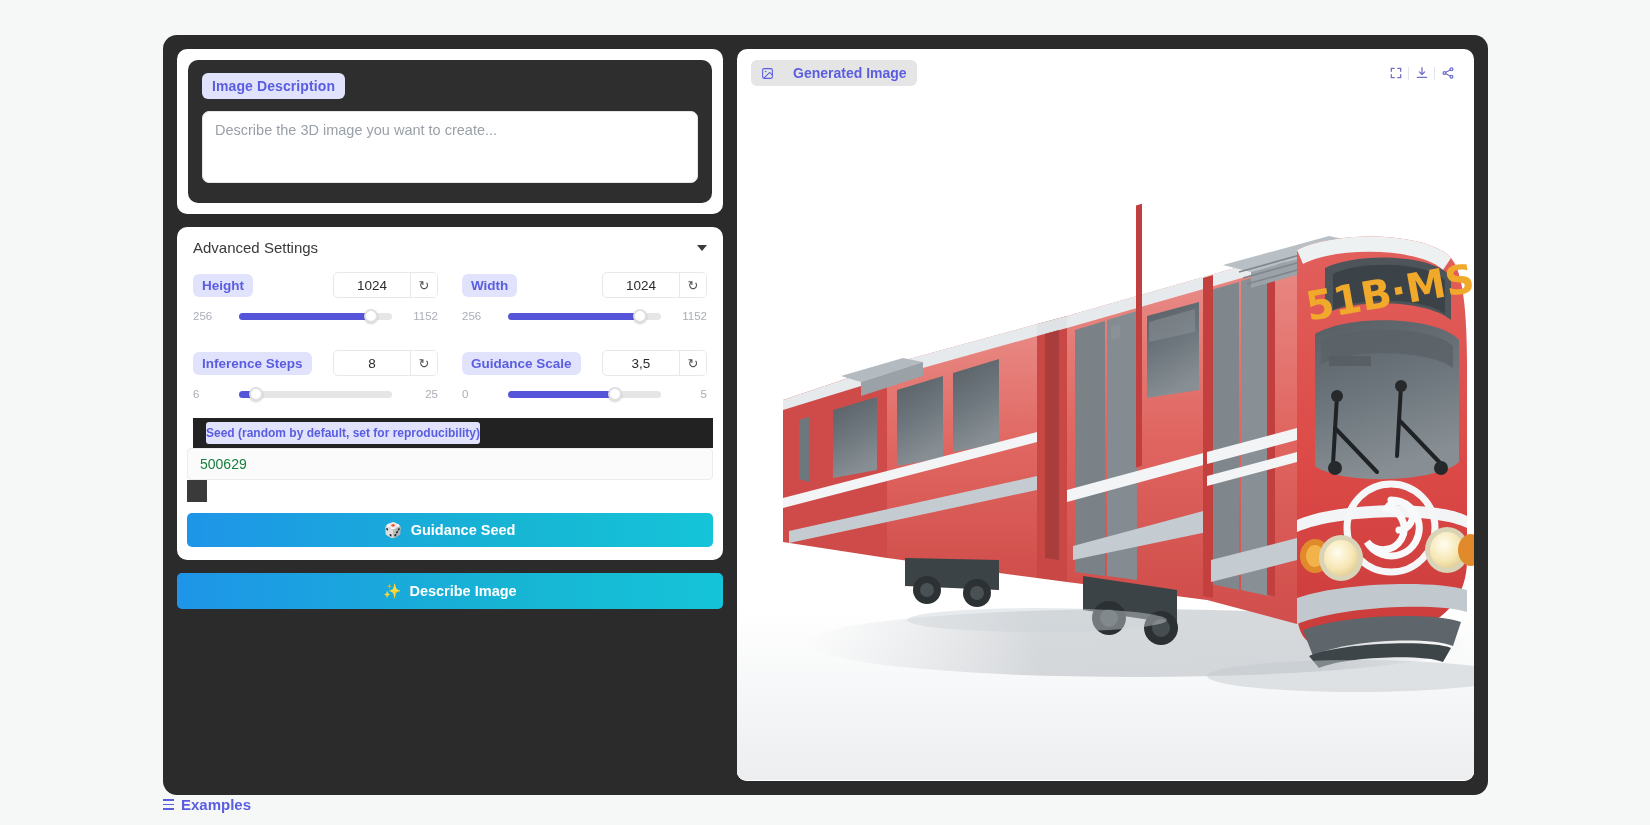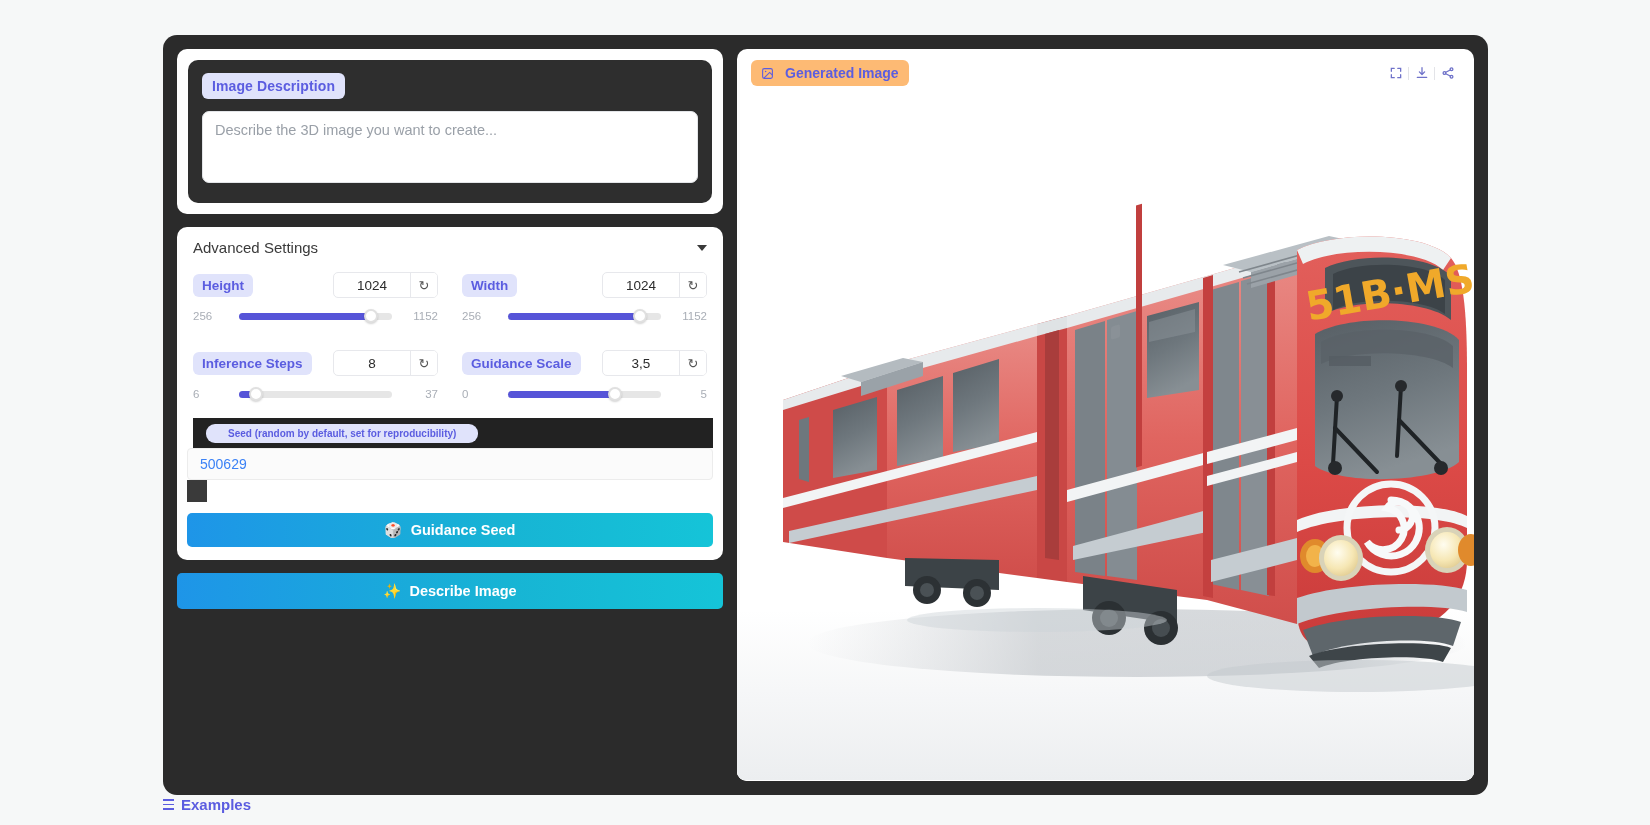--- a/index.html
+++ b/index.html
@@ -203,36 +203,36 @@
     height: 30px;
     margin: 0 10px 0 16px;
     display: flex;
     align-items: center;
     padding-left: 13px;
   }
   .seed-pill {
     background: #e0e3fb;
     color: #5b5de0;
     font-weight: bold;
-    font-size: 10px;
-    border-radius: 9px;
-    padding: 4px 22px;
+    font-size: 12px;
+    border-radius: 3px;
+    padding: 4px 0;
     white-space: nowrap;
   }
   .seed-input {
     margin: 0 10px 0 10px;
     height: 32px;
     background: #fbfbfb;
     border: 1px solid #ececec;
     border-radius: 4px;
     display: flex;
     align-items: center;
     padding-left: 12px;
     font-size: 14px;
-    color: #3b82f6;
+    color: #15803d;
   }
   .seed-stub {
     width: 20px;
     height: 22px;
     background: #3a3a3a;
     margin-left: 10px;
   }
 
   .btn-gradient {
     display: flex;
@@ -290,22 +290,22 @@
   }
   .gen-header {
     display: flex;
     align-items: center;
     justify-content: space-between;
     padding: 11px 14px 4px 14px;
   }
   .gen-pill {
     display: inline-flex;
     align-items: center;
-    gap: 11px;
-    background: #fdba74;
+    gap: 19px;
+    background: #e5e5e5;
     color: #5b5de0;
     font-weight: bold;
     font-size: 14px;
     border-radius: 6px;
     padding: 5px 10px;
   }
   .gen-tools {
     display: flex;
     align-items: center;
     gap: 0;
@@ -397,21 +397,21 @@
                 <span class="num-val">8</span>
                 <span class="num-reset">↻</span>
               </span>
             </div>
             <div class="slider-row">
               <span class="slider-end">6</span>
               <span class="track">
                 <span class="fill" style="width:11%"></span>
                 <span class="thumb" style="left:11%"></span>
               </span>
-              <span class="slider-end right">37</span>
+              <span class="slider-end right">25</span>
             </div>
           </div>
 
           <div style="margin-top:14px">
             <div class="ctrl-top">
               <span class="ctrl-label">Guidance Scale</span>
               <span class="num-box">
                 <span class="num-val">3,5</span>
                 <span class="num-reset">↻</span>
               </span>

